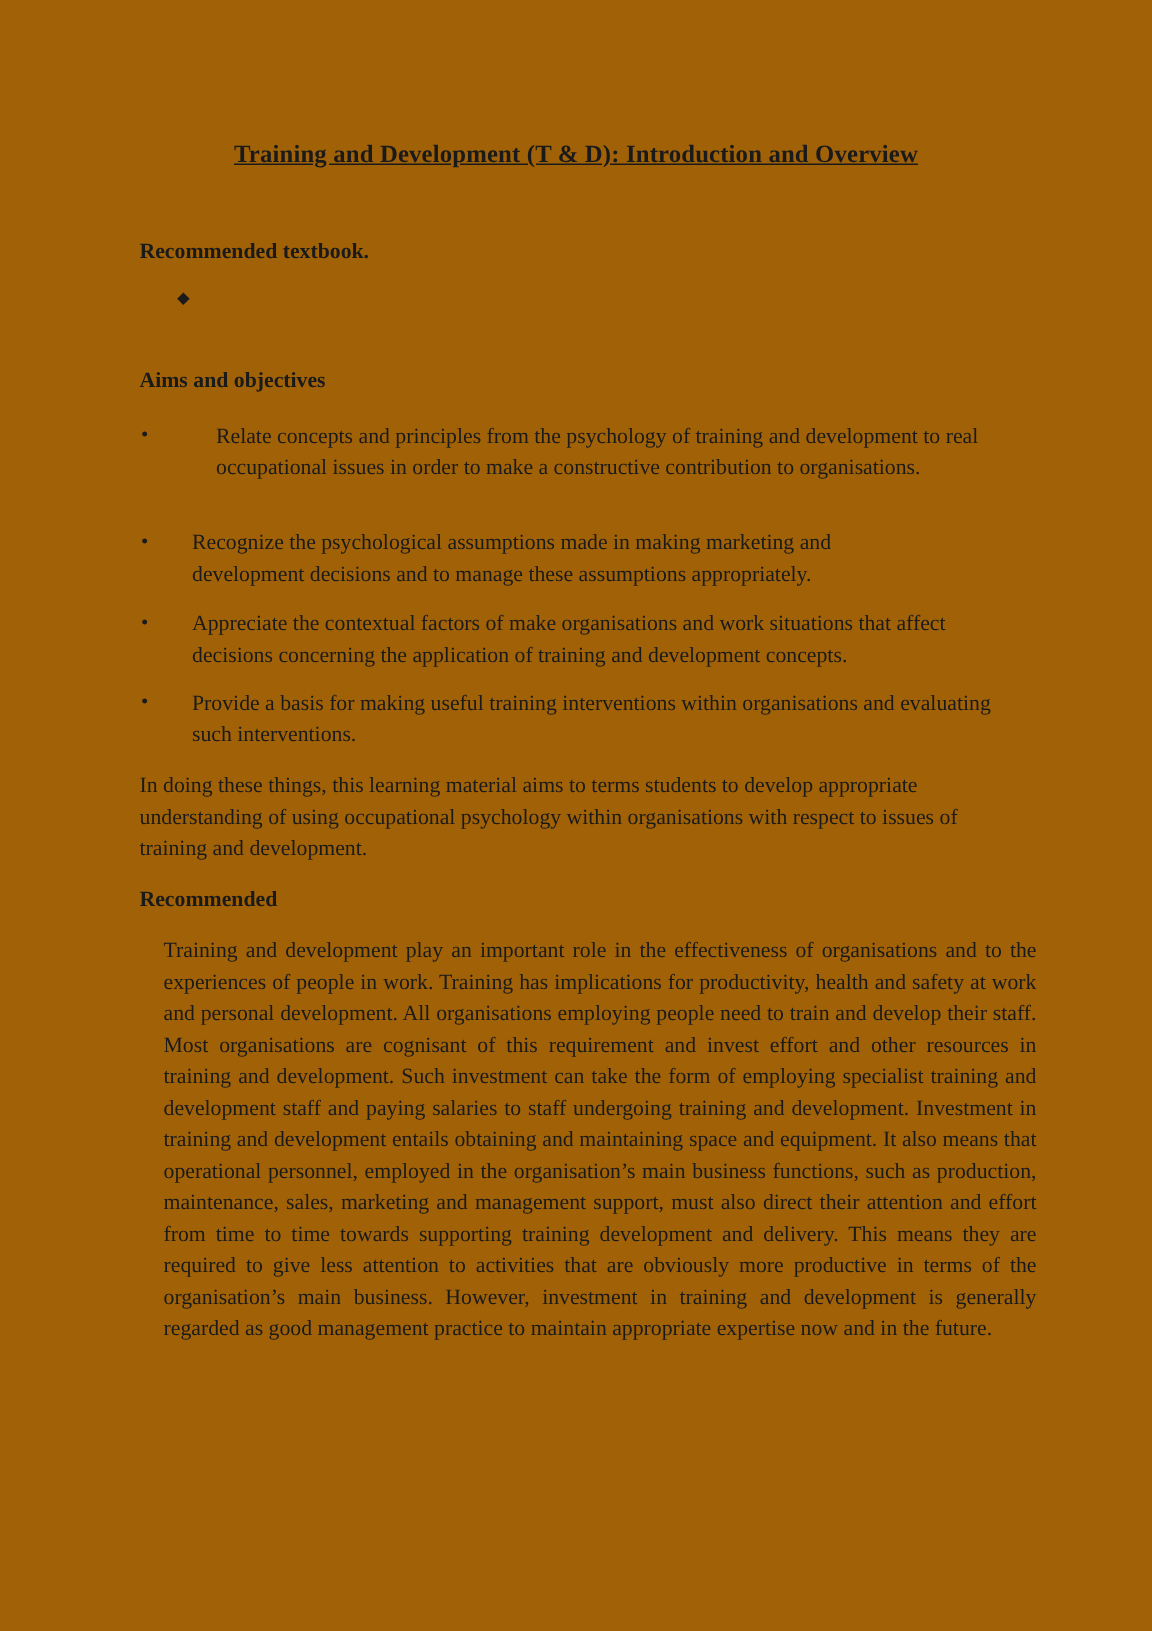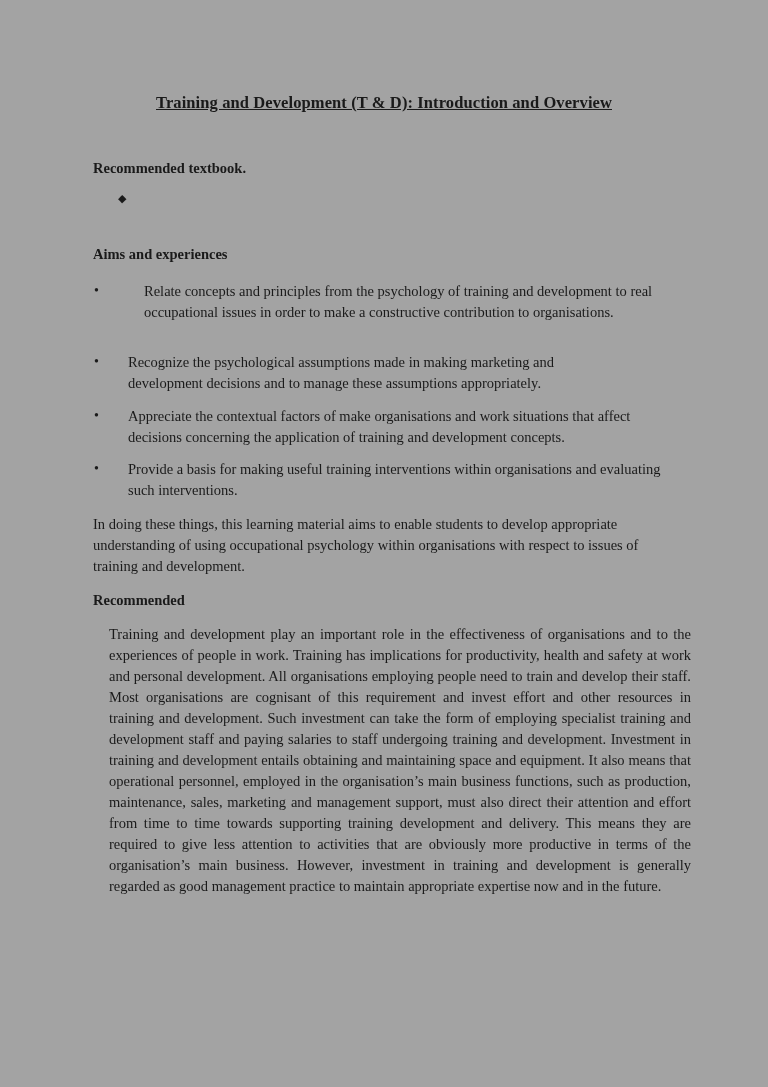--- a/index.html
+++ b/index.html
@@ -1,50 +1,50 @@
 <!DOCTYPE html>
 <html><head>
 <meta charset="utf-8">
 <style>
   html, body { margin: 0; padding: 0; background: #ffffff; }
   body { width: 768px; height: 1087px; position: relative; overflow: hidden;
          font-family: "Liberation Serif", "DejaVu Serif", serif; color: #1a1a1a; }
-  .page { position: absolute; left: 0; top: 0; width: 768px; height: 1087px; background: #a3a3a3; }
+  .page { position: absolute; left: 0; top: 0; width: 768px; height: 1087px; background: #a16207; }
   .title { position: absolute; left: 0; width: 768px; top: 93px; text-align: center;
            font-weight: bold; font-size: 16.5px; text-decoration: underline; letter-spacing: 0.1px; }
   .h { position: absolute; left: 93px; font-weight: bold; font-size: 14.5px; }
   .p { position: absolute; font-size: 14.5px; line-height: 21px; }
   .bullet { position: absolute; font-size: 14px; }
   .just { text-align: justify; text-align-last: left; margin-left: 16px; }
   sup { font-size: 9px; vertical-align: super; line-height: 0; }
 </style>
 </head>
 <body>
 
 <div class="page">
 
   <div class="title">Training and Development (T &amp; D): Introduction and Overview</div>
 
   <div class="h" style="top:160px;">Recommended textbook.</div>
 
   <span class="bullet" style="left:118px; top:192px; font-size:11px;">◆</span>
 
-  <div class="h" style="top:246px;">Aims and experiences</div>
+  <div class="h" style="top:246px;">Aims and objectives</div>
 
   <span class="bullet" style="left:94px; top:283px;">•</span>
   <div class="p" style="left:144px; top:281px; width:540px;">Relate concepts and principles from the psychology of training and development to real occupational issues in order to make a constructive contribution to organisations.</div>
 
   <span class="bullet" style="left:94px; top:354px;">•</span>
   <div class="p" style="left:128px; top:352px; width:480px;">Recognize the psychological assumptions made in making marketing and development decisions and to manage these assumptions appropriately.</div>
 
   <span class="bullet" style="left:94px; top:408px;">•</span>
   <div class="p" style="left:128px; top:406px; width:545px;">Appreciate the contextual factors of make organisations and work situations that affect decisions concerning the application of training and development concepts.</div>
 
   <span class="bullet" style="left:94px; top:461px;">•</span>
   <div class="p" style="left:128px; top:459px; width:545px;">Provide a basis for making useful training interventions within organisations and evaluating such interventions.</div>
 
-  <div class="p" style="left:93px; top:514px; width:585px;">In doing these things, this learning material aims to enable students to develop appropriate understanding of using occupational psychology within organisations with respect to issues of training and development.</div>
+  <div class="p" style="left:93px; top:514px; width:585px;">In doing these things, this learning material aims to terms students to develop appropriate understanding of using occupational psychology within organisations with respect to issues of training and development.</div>
 
   <div class="h" style="top:592px;">Recommended</div>
 
   <div class="p just" style="left:93px; top:624px; width:582px;">Training and development play an important role in the effectiveness of organisations and to the experiences of people in work. Training has implications for productivity, health and safety at work and personal development. All organisations employing people need to train and develop their staff. Most organisations are cognisant of this requirement and invest effort and other resources in training and development. Such investment can take the form of employing specialist training and development staff and paying salaries to staff undergoing training and development. Investment in training and development entails obtaining and maintaining space and equipment. It also means that operational personnel, employed in the organisation’s main business functions, such as production, maintenance, sales, marketing and management support, must also direct their attention and effort from time to time towards supporting training development and delivery. This means they are required to give less attention to activities that are obviously more productive in terms of the organisation’s main business. However, investment in training and development is generally regarded as good management practice to maintain appropriate expertise now and in the future.</div>
 
 </div>
 
 </body></html>

